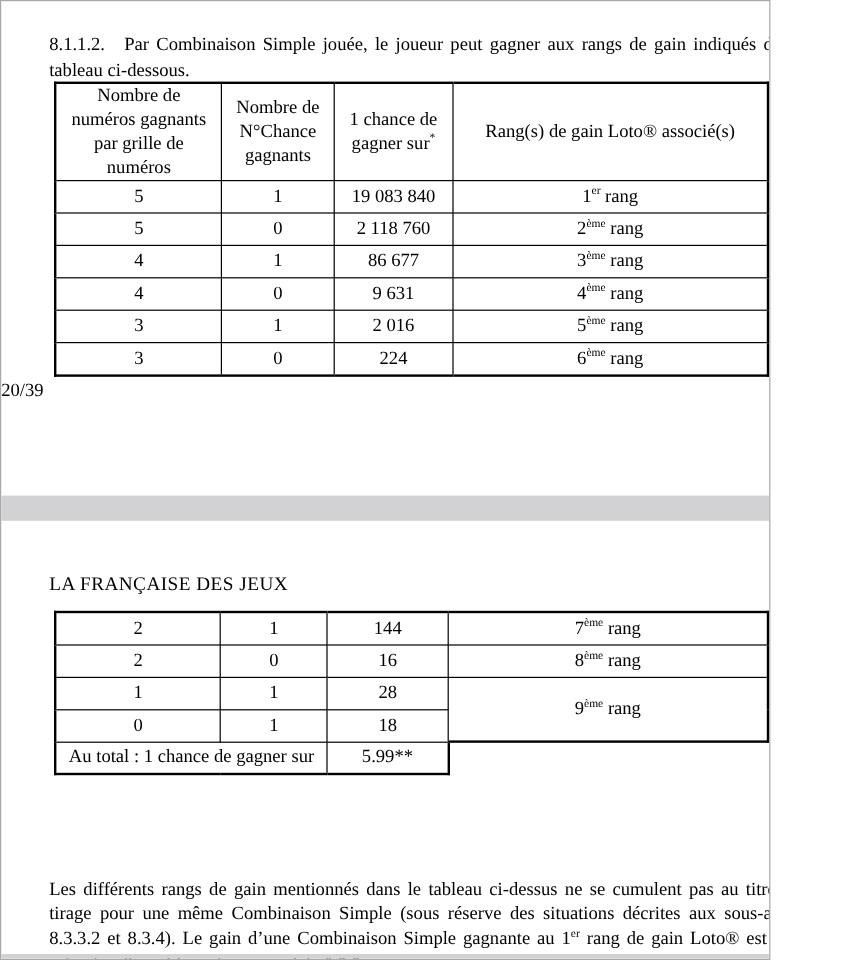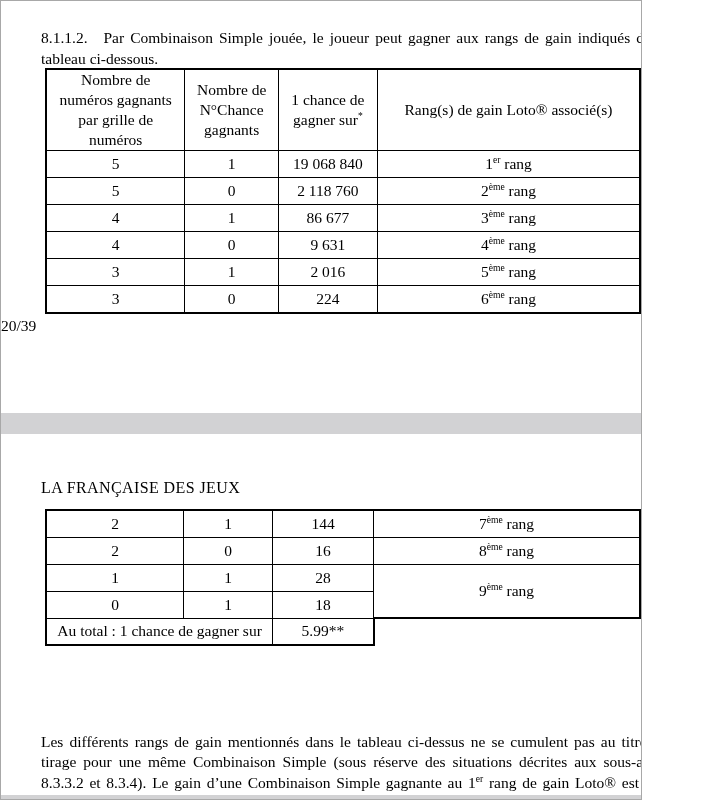--- a/index.html
+++ b/index.html
@@ -133,21 +133,21 @@
         <th>Nombre de numéros gagnants par grille de numéros</th>
         <th>Nombre de N°Chance gagnants</th>
         <th><span>1 chance de gagner sur</span><sup>*</sup></th>
         <th>Rang(s) de gain Loto® associé(s)</th>
       </tr>
     </thead>
     <tbody>
       <tr>
         <td>5</td>
         <td>1</td>
-        <td>19 068 840</td>
+        <td>19 083 840</td>
         <td><span>1</span><sup>er</sup> <span>rang</span></td>
       </tr>
       <tr>
         <td>5</td>
         <td>0</td>
         <td>2 118 760</td>
         <td><span>2</span><sup>ème</sup> <span>rang</span></td>
       </tr>
       <tr>
         <td>4</td>

